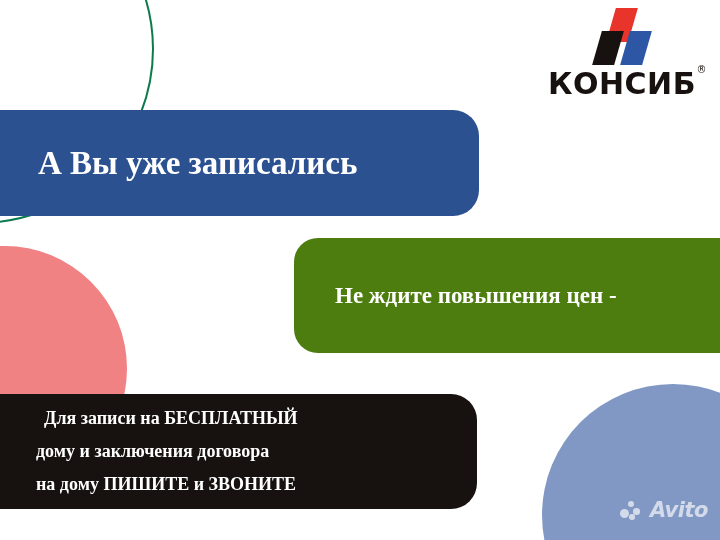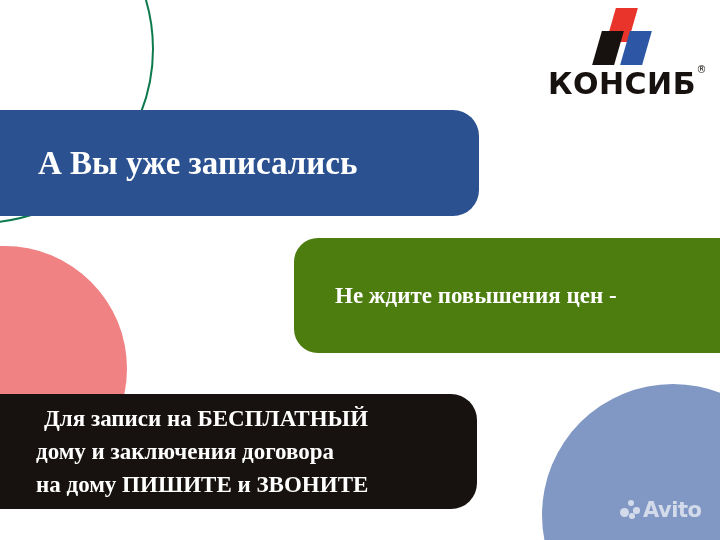--- a/index.html
+++ b/index.html
@@ -48,24 +48,25 @@
     height: 262px;
     background: #8198c4;
   }
 
   
   .avito-watermark {
     position: absolute;
     left: 620px;
     top: 500px;
     display: flex;
-    align-items: flex-start;
-    gap: 3px;
+    align-items: flex-end;
+    gap: 10px;
     opacity: 0.72;
     pointer-events: none;
+    font-style: italic;
   }
   .avito-dots {
     position: relative;
     width: 20px;
     height: 20px;
     flex: 0 0 20px;
   }
   .avito-dots i {
     position: absolute;
     display: block;
@@ -180,21 +181,21 @@
     left: 0;
     top: 394px;
     width: 477px;
     height: 115px;
     background: #17120f;
     border-radius: 0 26px 26px 0;
     padding: 0 0 0 36px;
     color: #ffffff;
   }
   .banner-black .line {
-    font-size: 23px;
+    font-size: 18px;
     line-height: 33px;
     font-weight: 700;
   }
   .banner-black .line:first-child { text-indent: 8px; }
 </style>
 </head>
 <body>
 
 <div class="canvas">
 

